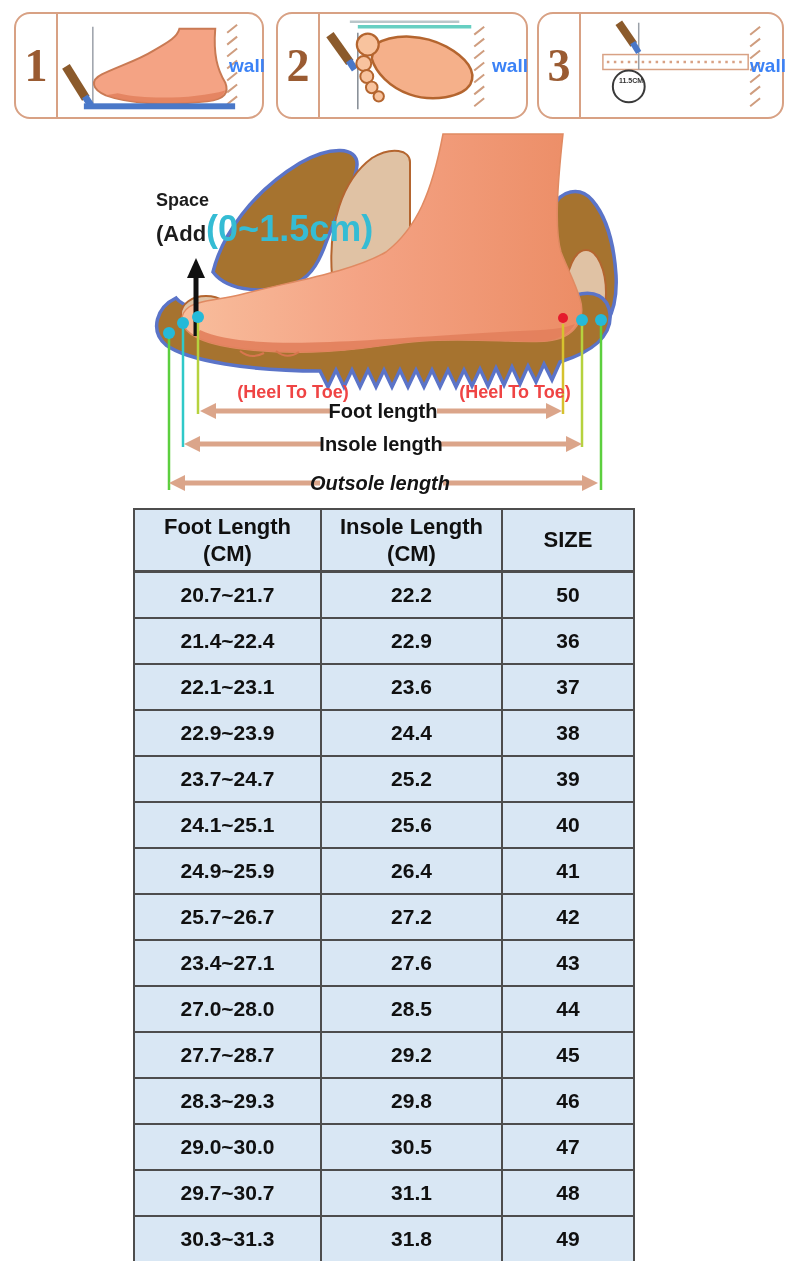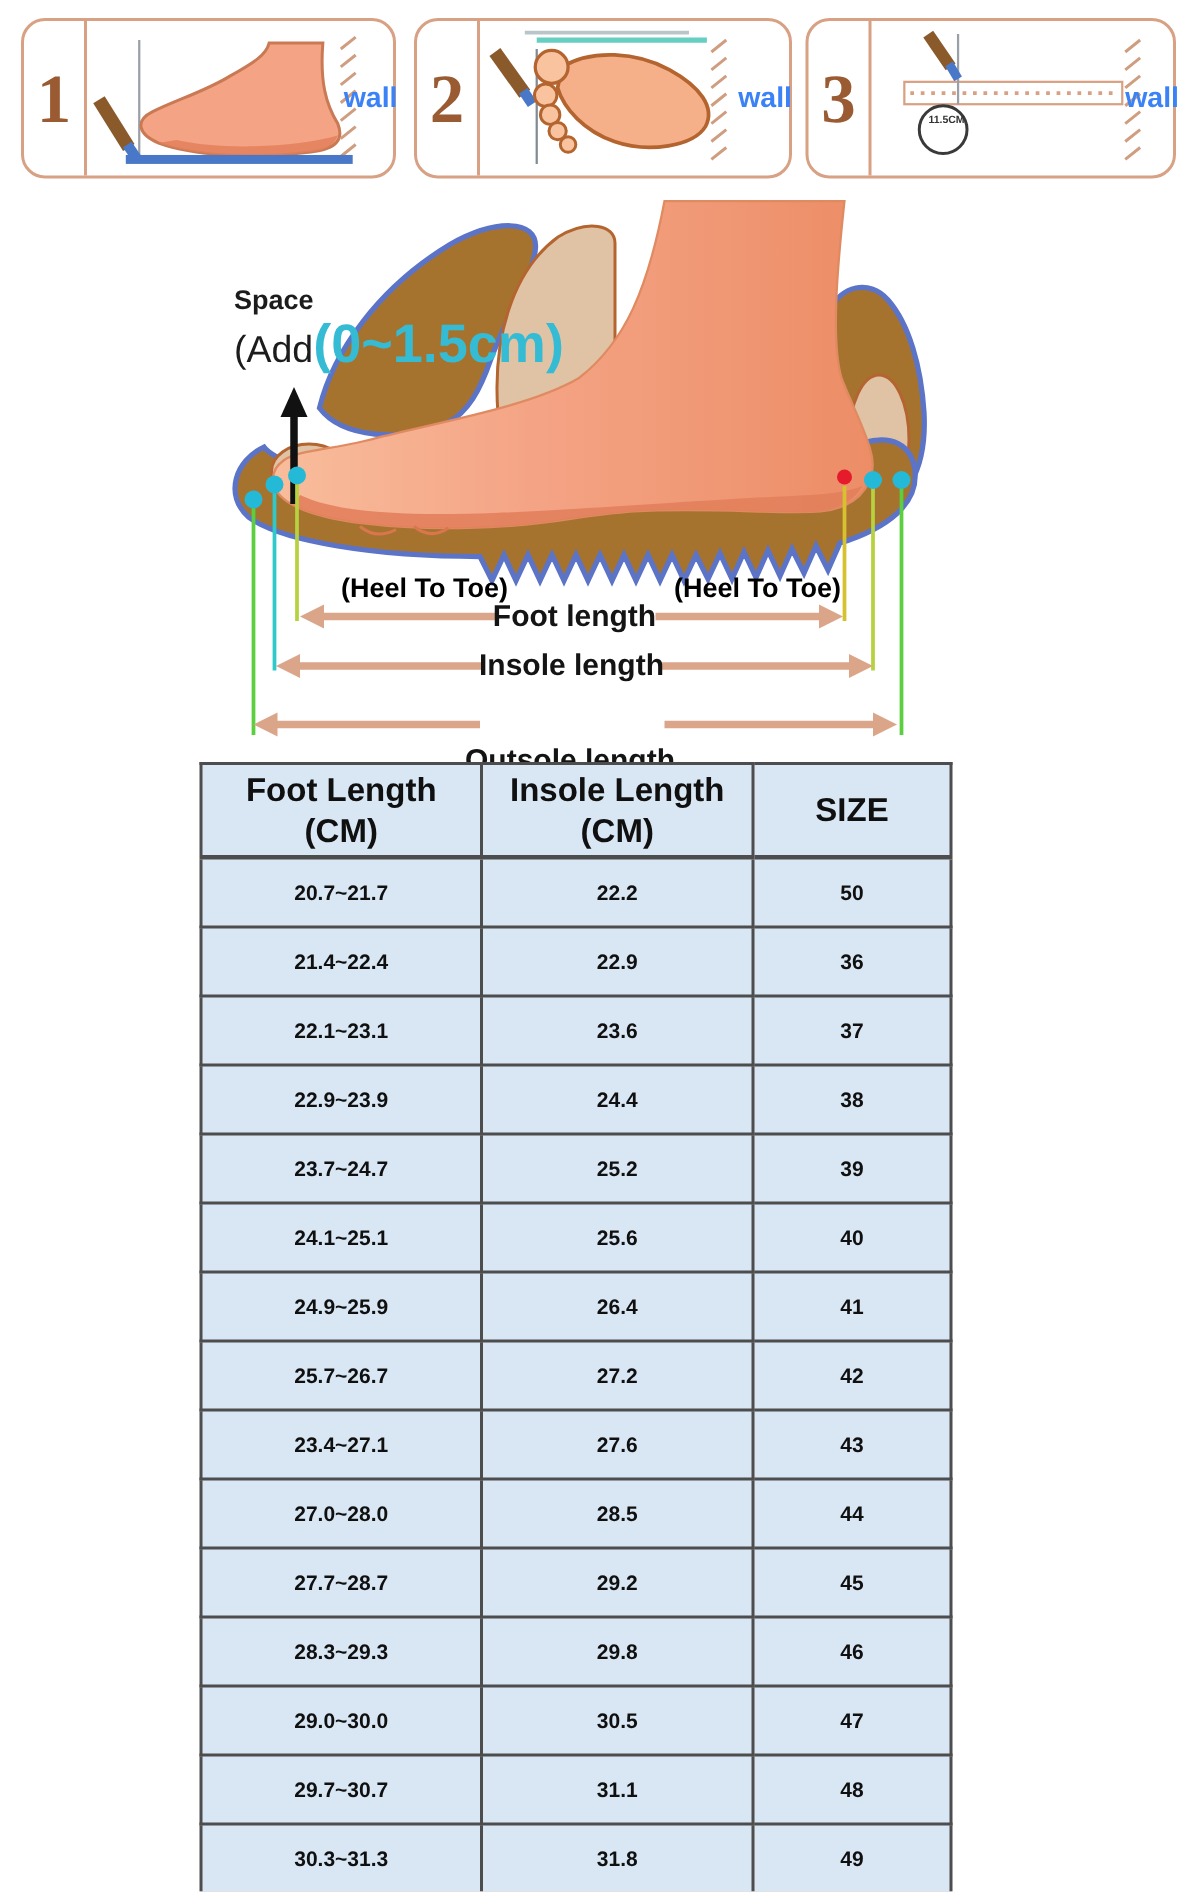--- a/index.html
+++ b/index.html
@@ -28,35 +28,35 @@
   .p3{left:537px;width:247px;}
   .ruler-note{
     position:absolute;left:33px;top:63px;width:34px;text-align:center;
     font-size:7px;font-weight:700;color:#333;letter-spacing:0px;
   }
   
   #diagram-svg{position:absolute;left:0;top:0;width:790px;height:1261px;pointer-events:none;}
   .dlabel{position:absolute;white-space:nowrap;}
   .space-block{left:156px;top:191px;line-height:1.05;}
   .space-line1{font-size:18px;font-weight:800;color:#1c1c1c;}
-  .space-add{font-size:25px;font-weight:400;color:#1c1c1c;}
+  .space-add{font-size:22px;font-weight:700;color:#1c1c1c;}
   .space-cyan{font-size:36px;font-weight:700;color:#35bcd4;}
-  .heel-toe{font-size:18px;font-weight:700;color:#000000;transform:translateX(-50%);}
+  .heel-toe{font-size:18px;font-weight:700;color:#ef4444;transform:translateX(-50%);margin-left:10px;}
   .meas{font-size:20px;font-weight:800;color:#141414;transform:translateX(-50%);}
   
   #size-table{
     position:absolute;left:133px;top:508px;width:494px;border-collapse:collapse;
     table-layout:fixed;
   }
   #size-table th,#size-table td{
     border:2px solid #4d4d4d;background:#d9e7f4;color:#101010;text-align:center;
     font-weight:700;padding:0;
   }
   #size-table th{height:60px;font-size:22px;line-height:1.25;border-bottom-width:3px;}
-  #size-table td{height:44px;font-size:14px;}
+  #size-table td{height:44px;font-size:21px;}
   .col-foot{width:185px;}
   .col-insole{width:179px;}
   .col-size{width:130px;}
 </style>
 </head>
 <body>
 
 <div id="stage">
 
   <div class="panel p1">
@@ -204,21 +204,21 @@
   <div class="dlabel space-block">
     <div class="space-line1">Space</div>
     <div>
       <span class="space-add">(Add</span><span class="space-cyan">(0~1.5cm)</span>
     </div>
   </div>
   <div class="dlabel heel-toe" style="left:283px;top:382px;">(Heel To Toe)</div>
   <div class="dlabel heel-toe" style="left:505px;top:382px;">(Heel To Toe)</div>
   <div class="dlabel meas" style="left:383px;top:400px;">Foot length</div>
   <div class="dlabel meas" style="left:381px;top:433px;">Insole length</div>
-  <div class="dlabel meas" style="left:380px;top:496px;">Outsole length</div>
+  <div class="dlabel meas" style="left:380px;top:472px;font-style:italic;">Outsole length</div>
 
   <table id="size-table">
     <thead>
       <tr>
         <th class="col-foot">
           <span>Foot Length</span><br>
           <span>(CM)</span>
         </th>
         <th class="col-insole">
           <span>Insole Length</span><br>

